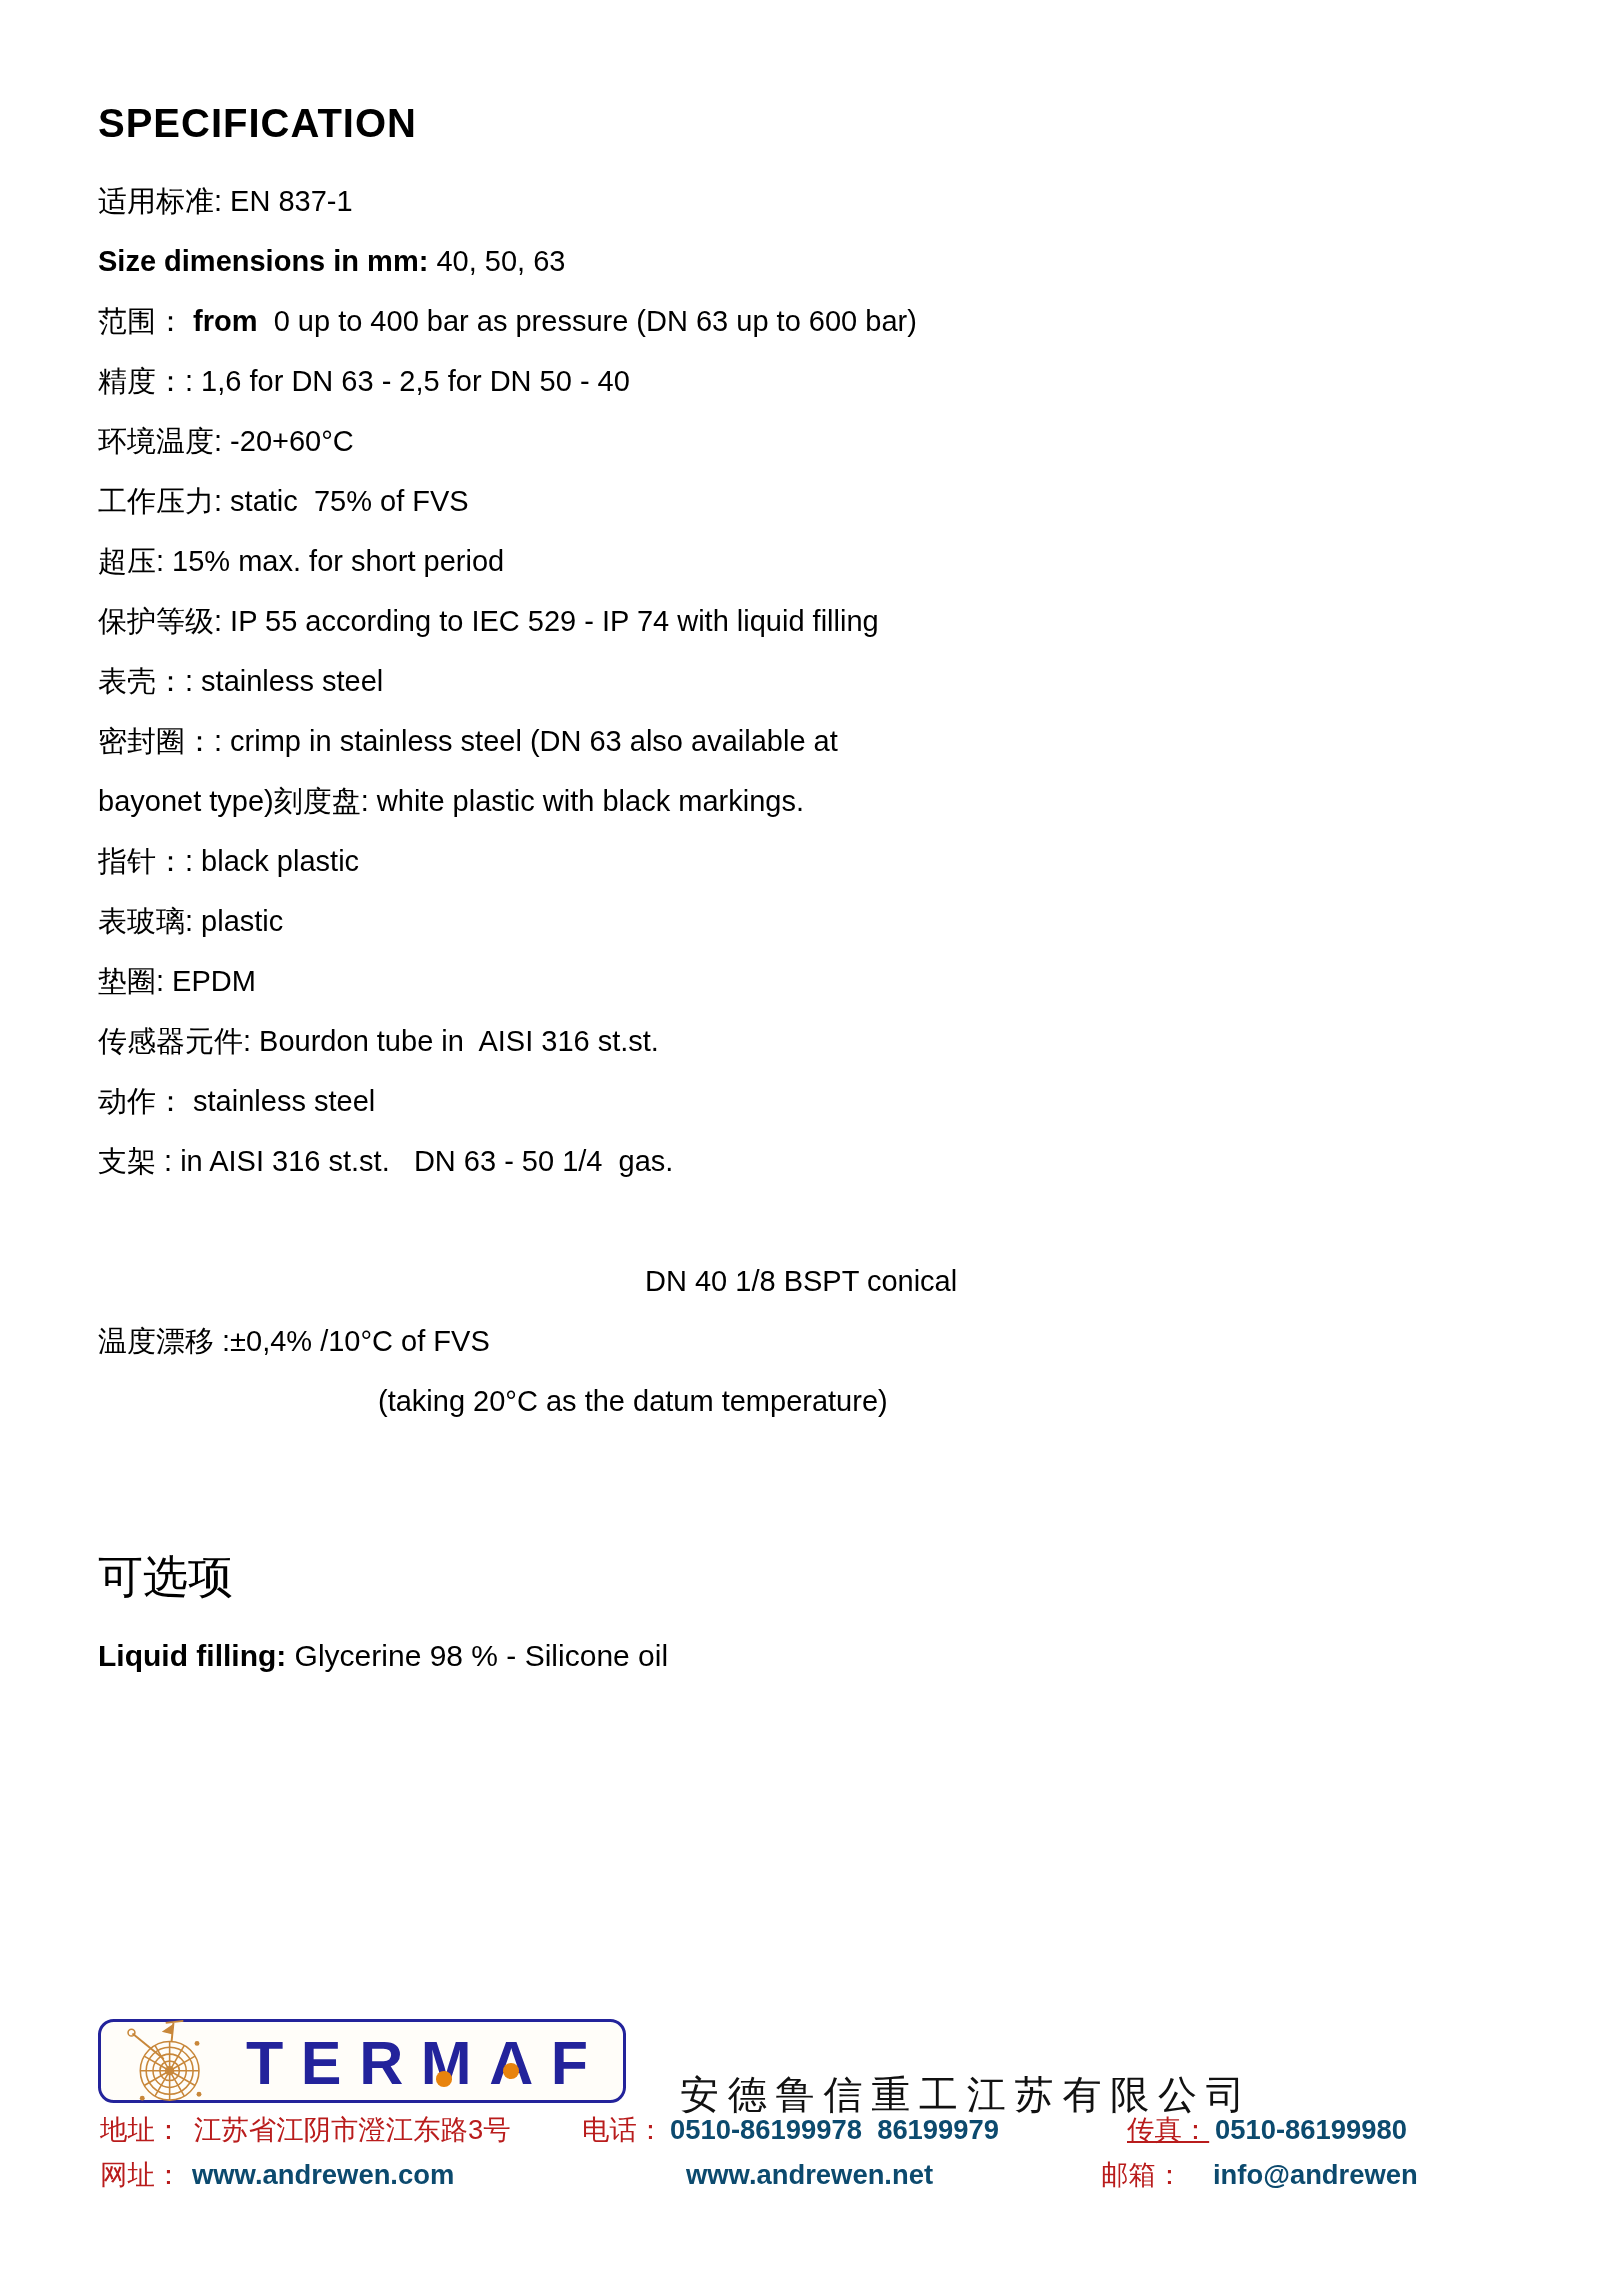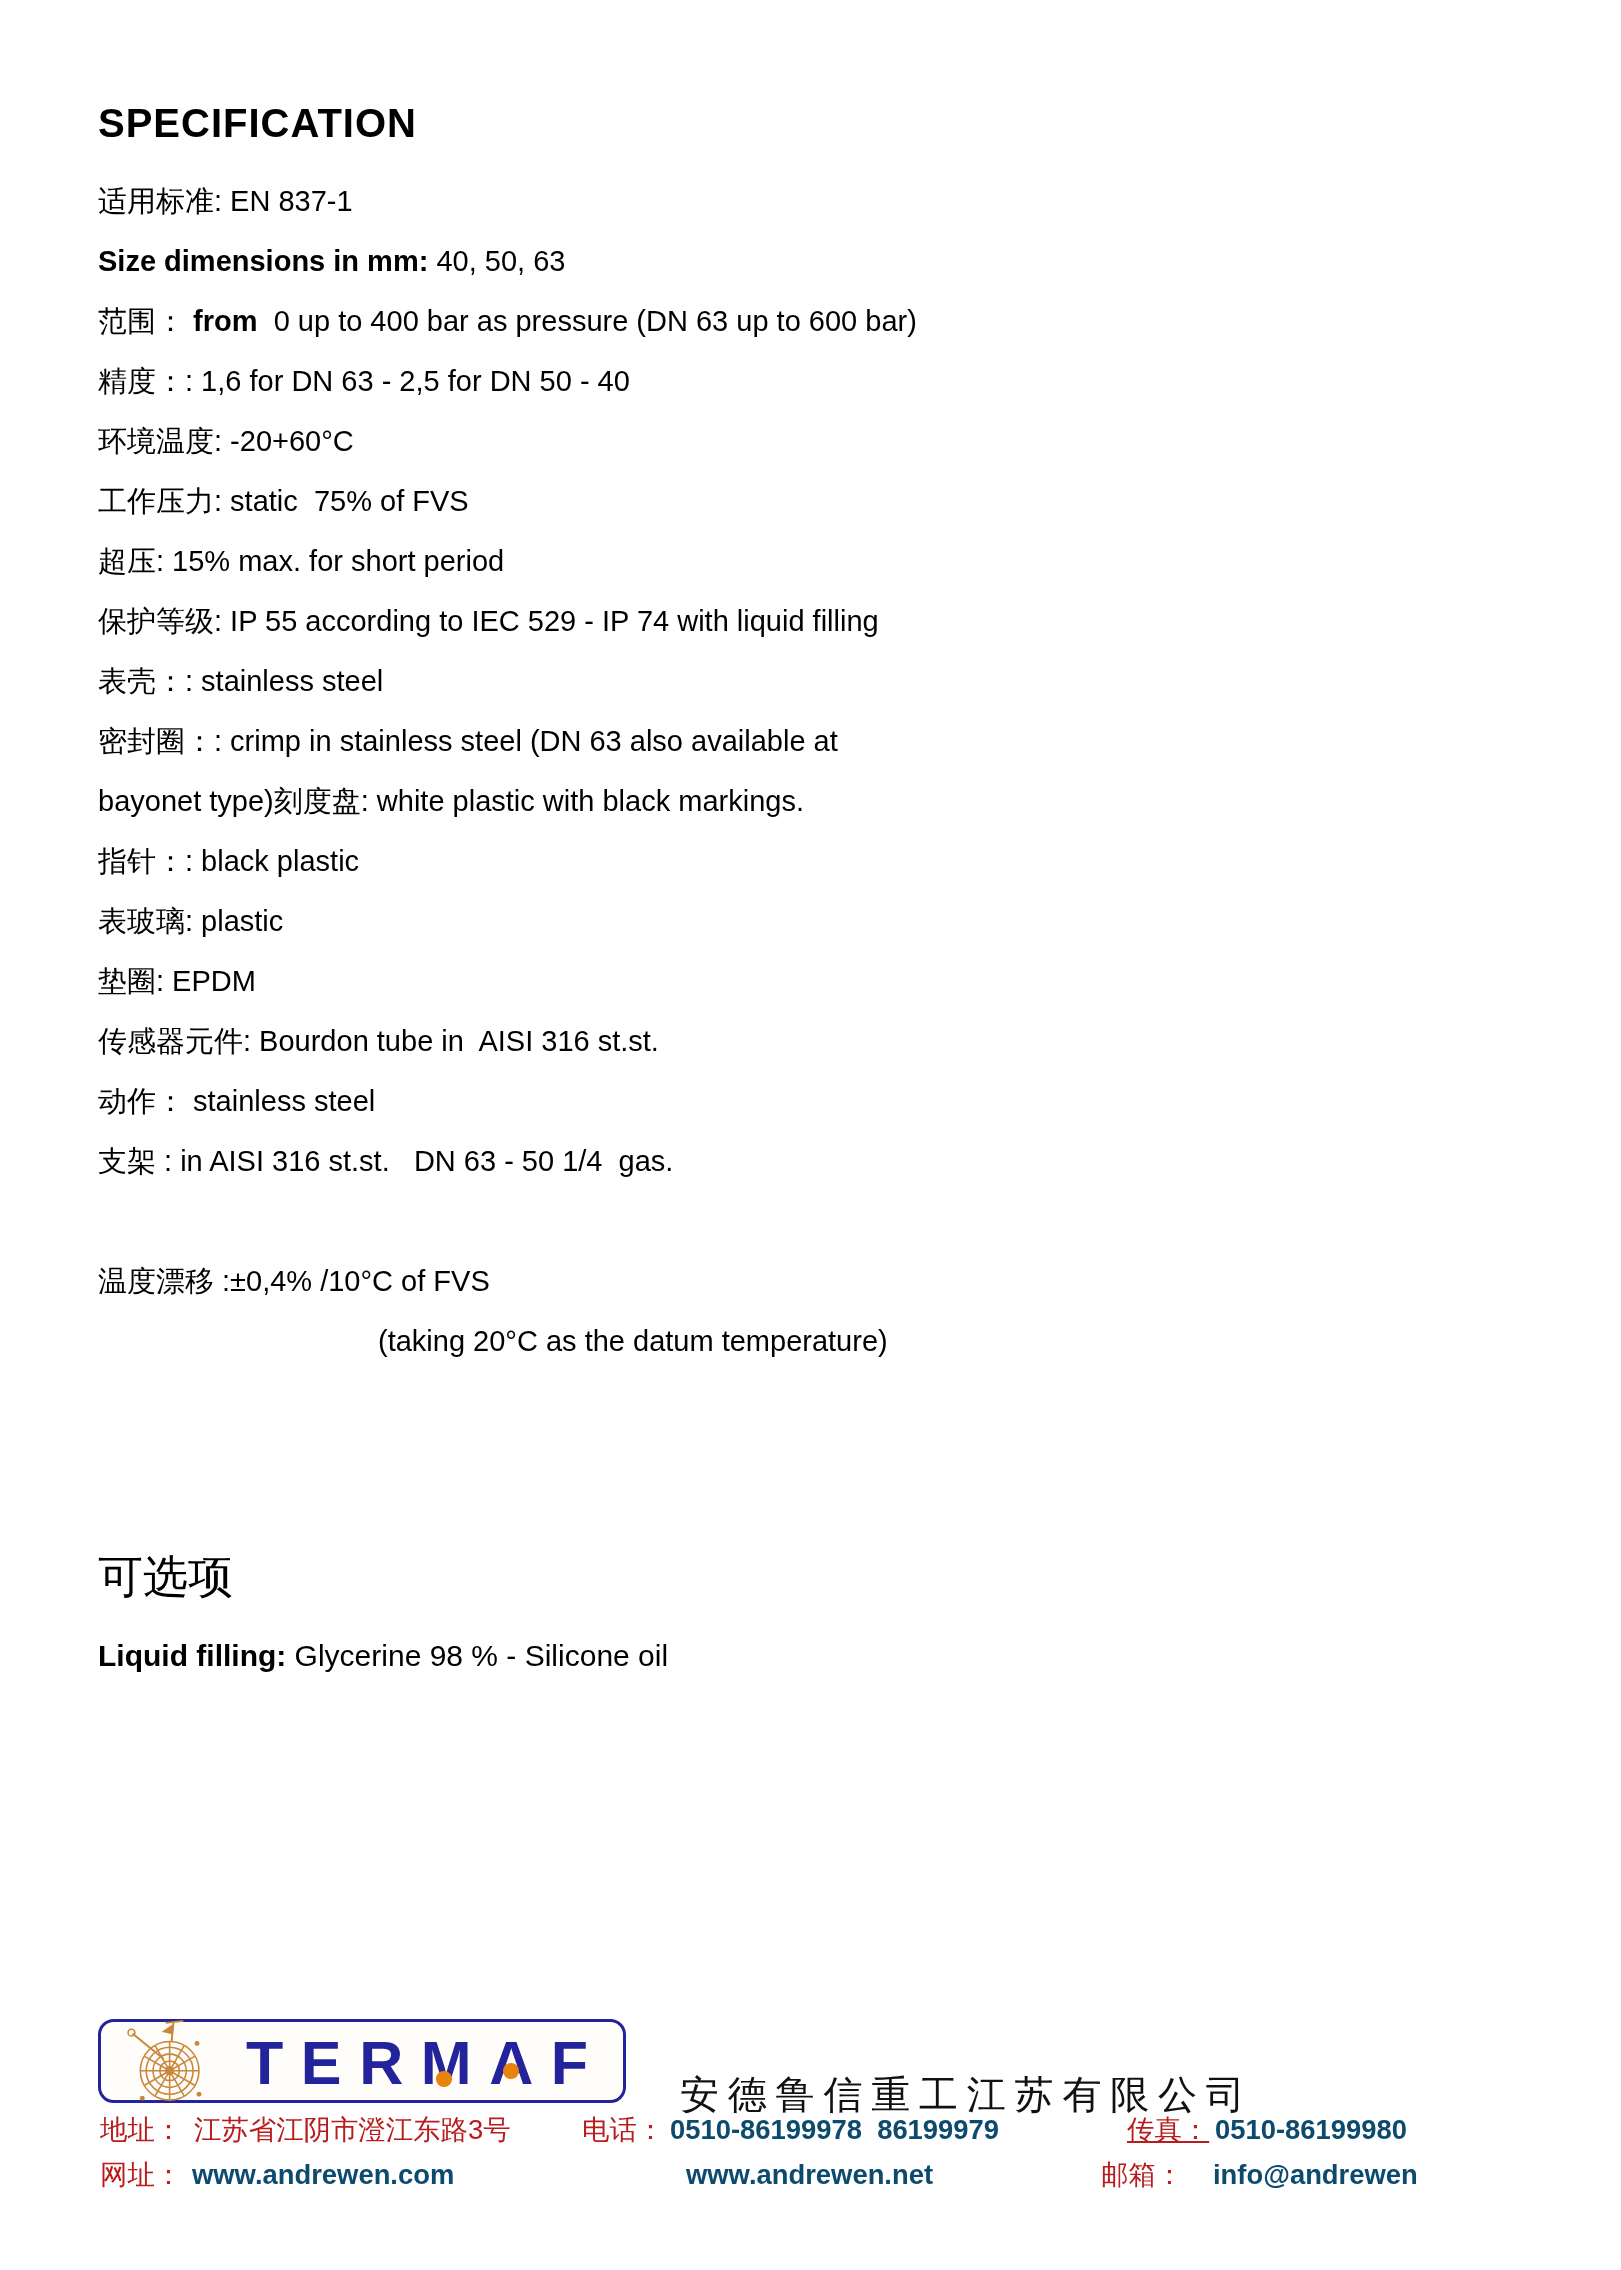--- a/index.html
+++ b/index.html
@@ -87,20 +87,21 @@
       <div class="spec-line"><span>表壳：: stainless steel</span></div>
       <div class="spec-line"><span>密封圈：: crimp in stainless steel (DN 63 also available at</span></div>
       <div class="spec-line"><span>bayonet type)刻度盘: white plastic with black markings.</span></div>
       <div class="spec-line"><span>指针：: black plastic</span></div>
       <div class="spec-line"><span>表玻璃: plastic</span></div>
       <div class="spec-line"><span>垫圈: EPDM</span></div>
       <div class="spec-line"><span>传感器元件: Bourdon tube in  AISI 316 st.st.</span></div>
       <div class="spec-line"><span>动作： stainless steel</span></div>
       <div class="spec-line"><span>支架 : in AISI 316 st.st.   DN 63 - 50 1/4  gas.</span></div>
       <div class="spec-line"><span></span></div>
+      <div class="spec-line" style="padding-left: 547px;"><span>DN 40 1/8 BSPT conical</span></div>
       <div class="spec-line"><span>温度漂移 :±0,4% /10°C of FVS</span></div>
       <div class="spec-line" style="padding-left: 280px;"><span>(taking 20°C as the datum temperature)</span></div>
     </div>
 
   <div class="options-heading">可选项</div>
 
   <div class="liquid-line"><span class="b">Liquid filling:</span><span> Glycerine 98 % - Silicone oil</span></div>
 
   <div class="logo-box">
     <span class="fan-icon">

